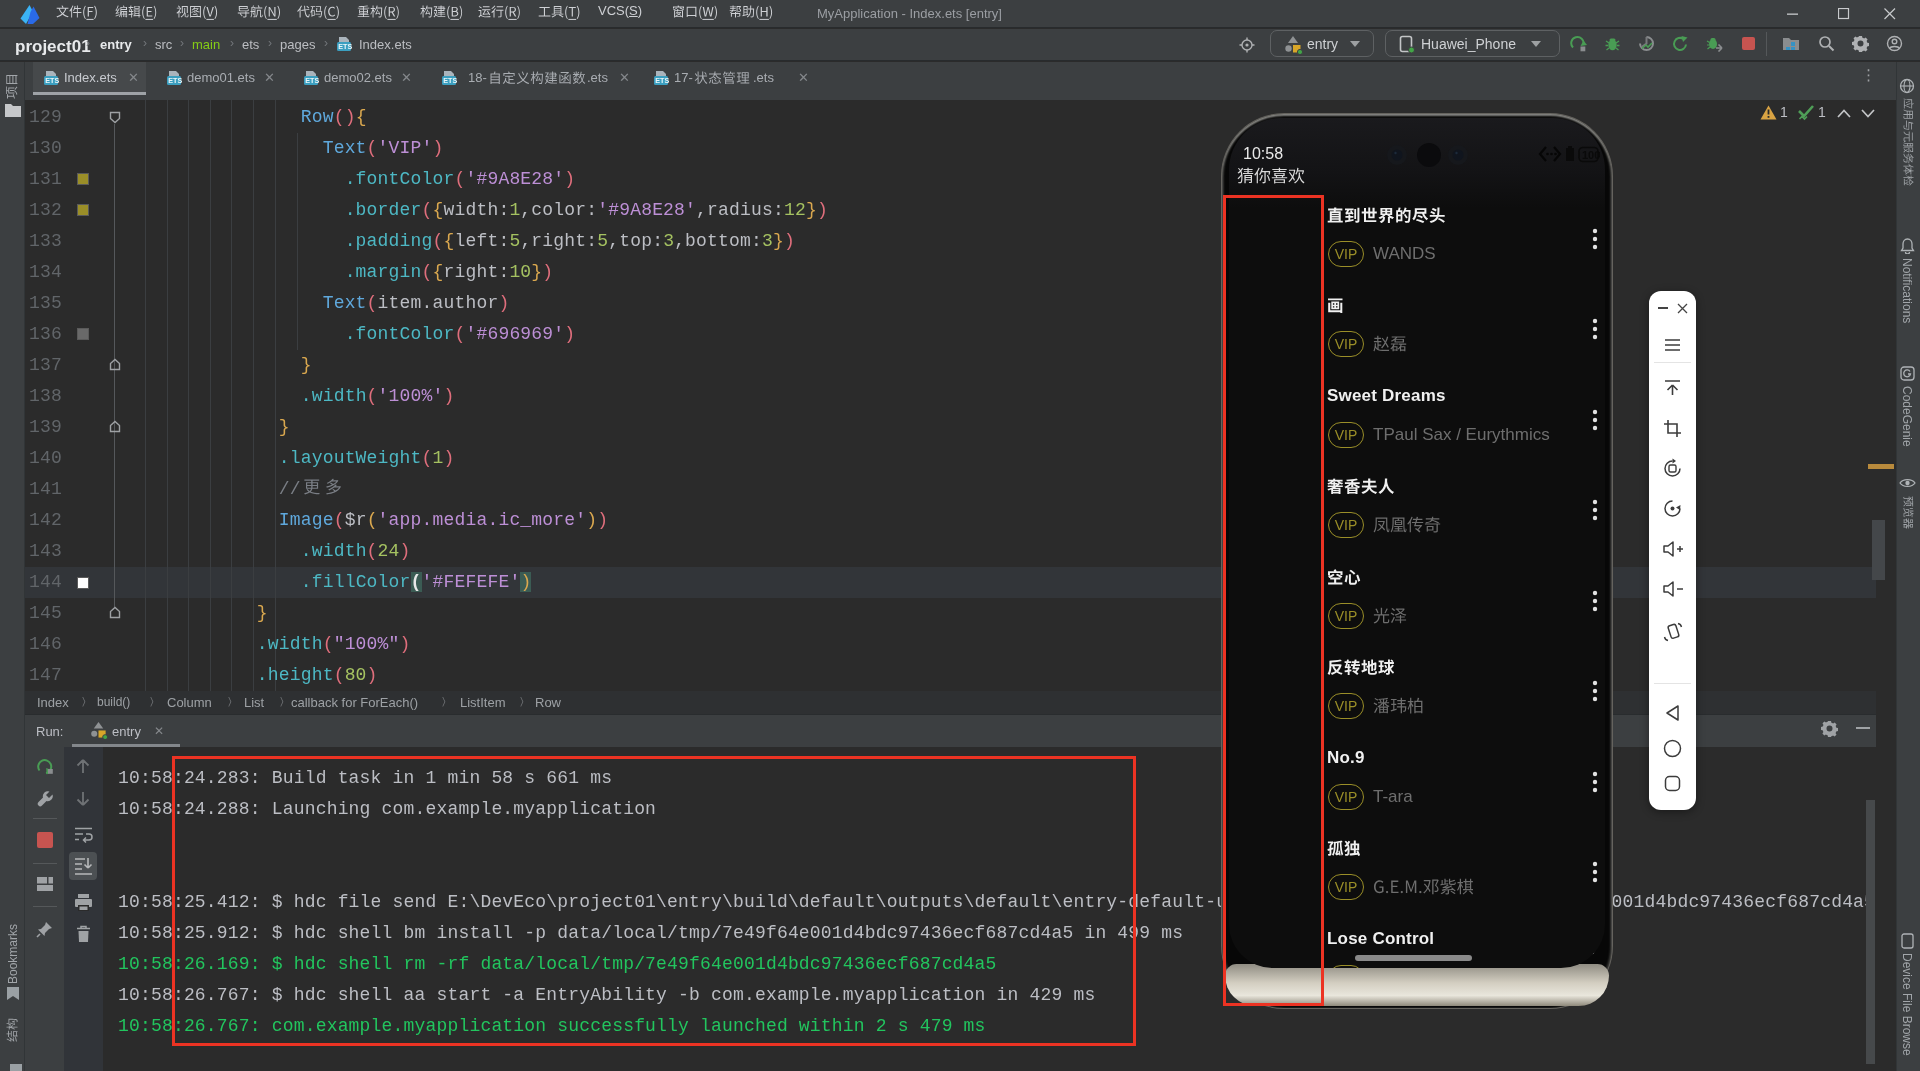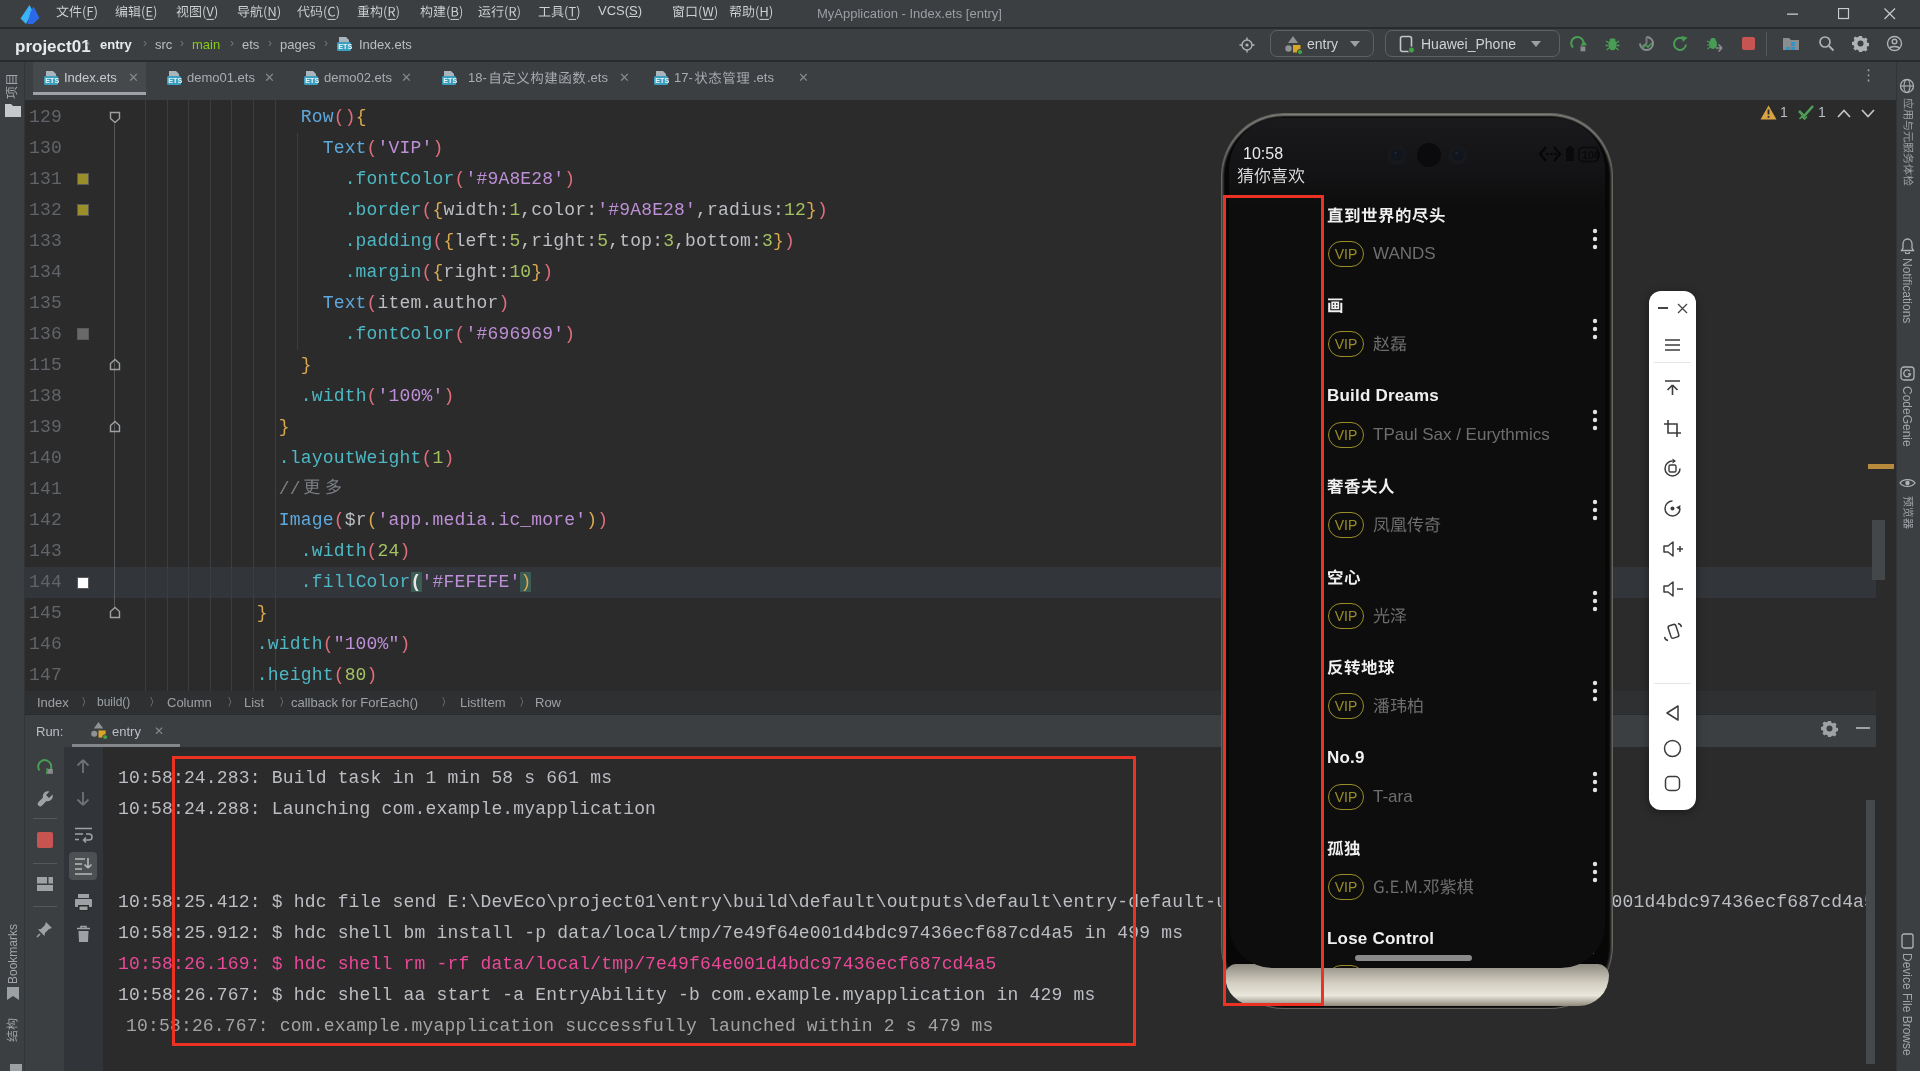--- a/index.html
+++ b/index.html
@@ -205,21 +205,21 @@
 <div class="abs" style="left:275px;top:100px;width:1px;height:591px;background:#3b3e41"></div>
 <div class="abs" style="left:297px;top:133px;width:1px;height:217px;background:#3b3e41"></div>
 <div class="ln mono" style="top:102px">129</div>
 <div class="ln mono" style="top:133px">130</div>
 <div class="ln mono" style="top:164px">131</div>
 <div class="ln mono" style="top:195px">132</div>
 <div class="ln mono" style="top:226px">133</div>
 <div class="ln mono" style="top:257px">134</div>
 <div class="ln mono" style="top:288px">135</div>
 <div class="ln mono" style="top:319px">136</div>
-<div class="ln mono" style="top:350px">115</div>
+<div class="ln mono" style="top:350px">137</div>
 <div class="ln mono" style="top:381px">138</div>
 <div class="ln mono" style="top:412px">139</div>
 <div class="ln mono" style="top:443px">140</div>
 <div class="ln mono" style="top:474px">141</div>
 <div class="ln mono" style="top:505px">142</div>
 <div class="ln mono" style="top:536px">143</div>
 <div class="ln mono" style="top:567px">144</div>
 <div class="ln mono" style="top:598px">145</div>
 <div class="ln mono" style="top:629px">146</div>
 <div class="ln mono" style="top:660px">147</div>
@@ -362,23 +362,23 @@
   </svg>
 <svg class="abs" style="left:76px;top:925px" width="15" height="18" viewBox="0 0 15 18">
 <path d="M1 3.5 H14 M5 3.5 V1.5 H10 V3.5" stroke="#9fa2a5" stroke-width="1.5" fill="none"></path>
 <path d="M2.5 6 H12.5 L12 17 H3 Z" fill="#9fa2a5"></path>
   </svg>
 <div class="abs" style="left:103px;top:746px;width:1773px;height:325px;overflow:hidden">
 <div class="abs mono" style="left:15px;top:17px;height:31px;color:#bcbec4">10:58:24.283: Build task in 1 min 58 s 661 ms</div>
 <div class="abs mono" style="left:15px;top:48px;height:31px;color:#bcbec4">10:58:24.288: Launching com.example.myapplication</div>
 <div class="abs mono" style="left:15px;top:141px;height:31px;color:#bcbec4">10:58:25.412: $ hdc file send E:\DevEco\project01\entry\build\default\outputs\default\entry-default-unsigned.hap"data/local/tmp/7e49f64e001d4bdc97436ecf687cd4a5"</div>
 <div class="abs mono" style="left:15px;top:172px;height:31px;color:#bcbec4">10:58:25.912: $ hdc shell bm install -p data/local/tmp/7e49f64e001d4bdc97436ecf687cd4a5 in 499 ms</div>
-<div class="abs mono" style="left:15px;top:203px;height:31px;color:#ec4899">10:58:26.169: $ hdc shell rm -rf data/local/tmp/7e49f64e001d4bdc97436ecf687cd4a5</div>
+<div class="abs mono" style="left:15px;top:203px;height:31px;color:#22c55e">10:58:26.169: $ hdc shell rm -rf data/local/tmp/7e49f64e001d4bdc97436ecf687cd4a5</div>
 <div class="abs mono" style="left:15px;top:234px;height:31px;color:#bcbec4">10:58:26.767: $ hdc shell aa start -a EntryAbility -b com.example.myapplication in 429 ms</div>
-<div class="abs mono" style="left:23px;top:265px;height:31px;color:#a3a3a3">10:58:26.767: com.example.myapplication successfully launched within 2 s 479 ms</div>
+<div class="abs mono" style="left:15px;top:265px;height:31px;color:#22c55e">10:58:26.767: com.example.myapplication successfully launched within 2 s 479 ms</div>
 </div>
 
 <div class="abs" style="left:1866px;top:800px;width:9px;height:264px;background:#46494b"></div>
 
 <div class="abs" style="left:1896px;top:62px;width:24px;height:1009px;background:#3c3f41;border-left:1px solid #313537"></div>
 <svg class="abs" style="left:1899px;top:78px" width="16" height="16" viewBox="0 0 16 16">
   <circle cx="8" cy="8" r="6.5" fill="none" stroke="#afb3b6" stroke-width="1.3"></circle>
   <ellipse cx="8" cy="8" rx="3" ry="6.5" fill="none" stroke="#afb3b6" stroke-width="1.1"></ellipse>
   <path d="M1.5 8 H14.5" stroke="#afb3b6" stroke-width="1.1"></path>
 </svg>
@@ -433,21 +433,21 @@
           <circle cx="3" cy="3" r="2.2" fill="#e2e2e2"></circle>
           <circle cx="3" cy="11" r="2.2" fill="#e2e2e2"></circle>
           <circle cx="3" cy="19" r="2.2" fill="#e2e2e2"></circle>
         </svg>
 <div class="abs" style="left:99px;top:213px;width:36px;height:26px;border:1.3px solid #9a8e28;border-radius:13px;color:#9a8e28;font-size:14px;text-align:center;line-height:24px;font-family:'Liberation Sans'">VIP</div>
 <svg class="abs" style="left:363px;top:200px" width="6" height="22" viewBox="0 0 6 22">
           <circle cx="3" cy="3" r="2.2" fill="#e2e2e2"></circle>
           <circle cx="3" cy="11" r="2.2" fill="#e2e2e2"></circle>
           <circle cx="3" cy="19" r="2.2" fill="#e2e2e2"></circle>
         </svg>
-<div class="abs" style="left:98px;top:268px;font-size:17px;font-weight:bold;color:#f0f0f0;letter-spacing:0.2px">Build Dreams</div>
+<div class="abs" style="left:98px;top:268px;font-size:17px;font-weight:bold;color:#f0f0f0;letter-spacing:0.2px">Sweet Dreams</div>
 <div class="abs" style="left:99px;top:304px;width:36px;height:26px;border:1.3px solid #9a8e28;border-radius:13px;color:#9a8e28;font-size:14px;text-align:center;line-height:24px;font-family:'Liberation Sans'">VIP</div>
 <div class="abs" style="left:144px;top:307px;font-size:17px;color:#6e6e6e">TPaul Sax / Eurythmics</div>
 <svg class="abs" style="left:363px;top:291px" width="6" height="22" viewBox="0 0 6 22">
           <circle cx="3" cy="3" r="2.2" fill="#e2e2e2"></circle>
           <circle cx="3" cy="11" r="2.2" fill="#e2e2e2"></circle>
           <circle cx="3" cy="19" r="2.2" fill="#e2e2e2"></circle>
         </svg>
 <div class="abs" style="left:99px;top:394px;width:36px;height:26px;border:1.3px solid #9a8e28;border-radius:13px;color:#9a8e28;font-size:14px;text-align:center;line-height:24px;font-family:'Liberation Sans'">VIP</div>
 <svg class="abs" style="left:363px;top:381px" width="6" height="22" viewBox="0 0 6 22">
           <circle cx="3" cy="3" r="2.2" fill="#e2e2e2"></circle>

